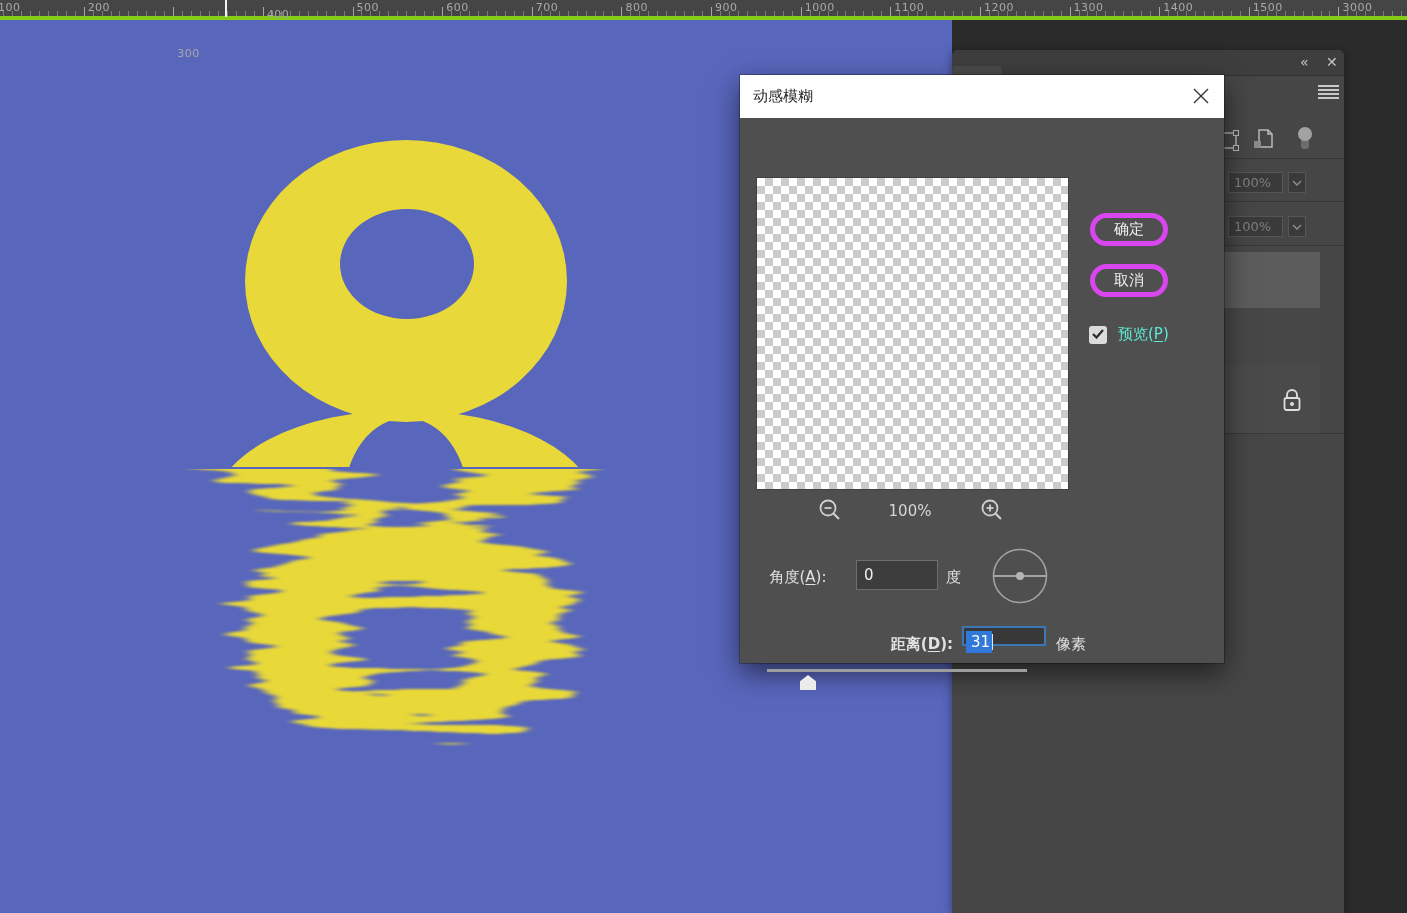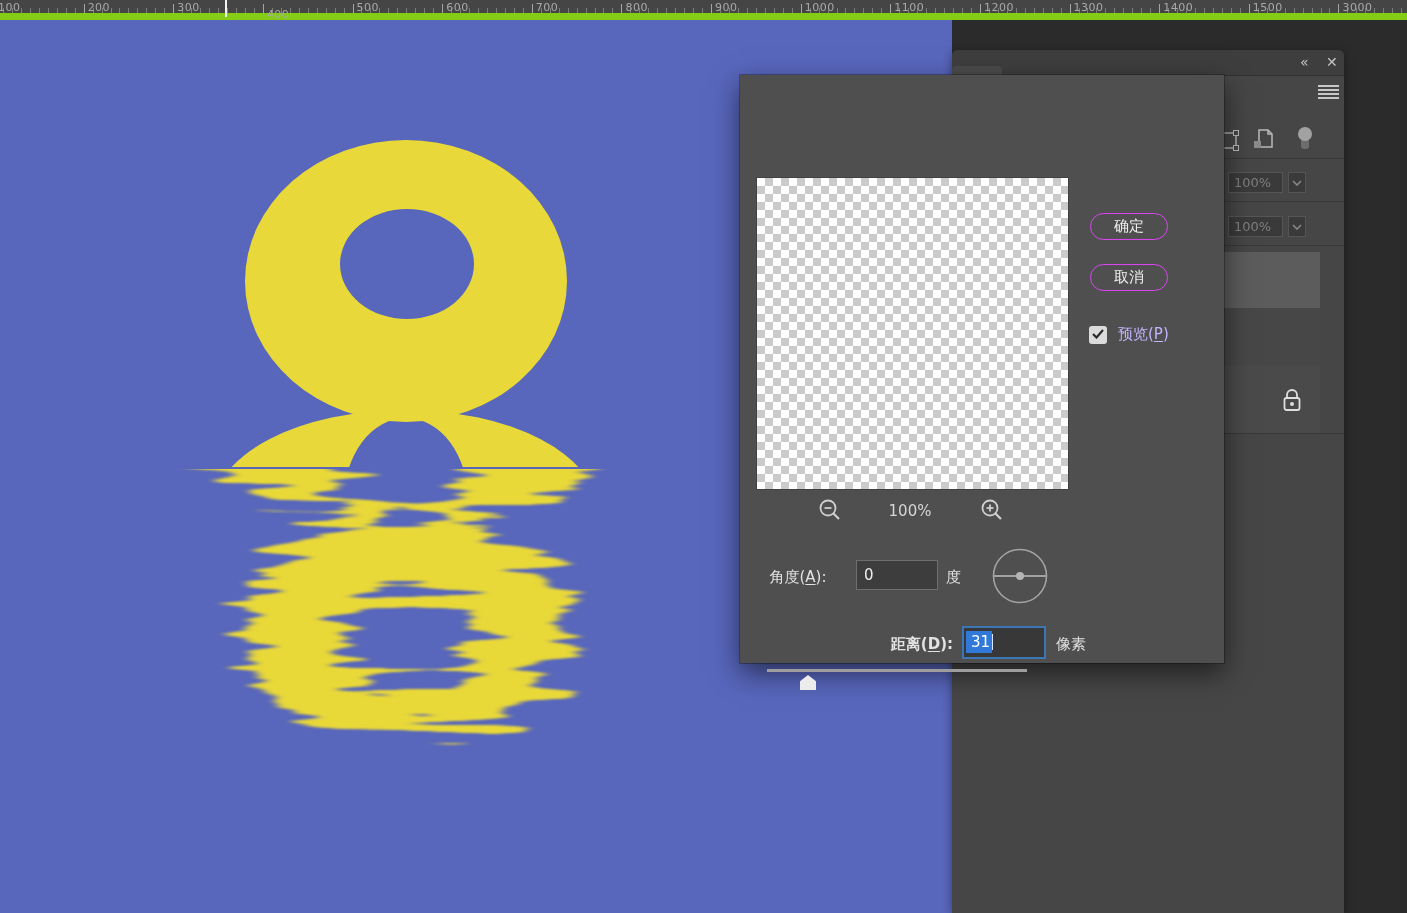--- a/index.html
+++ b/index.html
@@ -2,21 +2,21 @@
 <html><head>
 <meta charset="utf-8">
 <style>
   * { margin:0; padding:0; box-sizing:border-box; }
   html,body { width:1407px; height:913px; overflow:hidden; background:#2c2c2c;
               font-family:"DejaVu Sans","Liberation Sans",sans-serif; }
   .app { position:relative; width:1407px; height:913px; background:#2c2c2c; }
 
   
   .ruler { position:absolute; left:0; top:0; width:1407px; height:20px;
-           background:#454545; border-bottom:7px solid #84cc16; z-index:5; }
+           background:#454545; border-bottom:4px solid #84cc16; z-index:5; }
   .ruler-minor { position:absolute; left:0; bottom:0; width:100%; height:5px;
            background:repeating-linear-gradient(to right,#8a8a8a 0 1px,transparent 1px 8.963px);
            background-position:-6px 0; opacity:.8; }
   .ruler .major-tick { position:absolute; bottom:0; width:1px; height:9px; background:#a5a5a5; }
   .ruler .major-label { position:absolute; top:1px; font-size:11px; color:#a9a9a9; letter-spacing:.5px; }
   .ruler-marker { position:absolute; top:0; width:2px; height:17px; background:#f2f2f2; }
 
   
   .canvas { position:absolute; left:0; top:20px; width:952px; height:893px; overflow:hidden; }
   .canvas svg { display:block; }
@@ -55,52 +55,52 @@
              background-size:16px 16px; background-position:0 0,8px 8px;
              box-shadow:0 0 0 1px rgba(40,40,40,.35); }
   .zoom-ctrl { position:absolute; }
   .zoom-pct { position:absolute; left:120px; top:384px; width:100px; text-align:center;
               font-size:15px; color:#d6d6d6; }
 
   .dlg-label { position:absolute; font-size:15px; color:#e2e2e2; }
   .dlg-label u { text-decoration:underline; text-underline-offset:2px; }
   .ps-input { position:absolute; background:#3d3d3d; border:1px solid #6e6e6e;
               color:#f0f0f0; font-size:15px; line-height:28px; padding-left:7px; }
-  .dist-input { position:absolute; left:222px; top:508px; width:84px; height:33px;
+  .dist-input { position:absolute; left:222px; top:508px; width:84px; height:20px;
                 background:#383838; border:2px solid #3c76b5; font-size:15px; line-height:29px; }
   .dist-input .sel { background:#3079d8; color:#fff; padding:2px 2px 2px 5px; margin-left:2px; }
   .caret { display:inline-block; width:1px; height:16px; background:#d8e8ff; vertical-align:-3px; }
 
   .dial { position:absolute; left:252px; top:430px; width:56px; height:56px; }
   .slider-track { position:absolute; left:27px; top:551px; width:260px; height:3px; background:#9d9d9d; }
   .slider-thumb { position:absolute; left:60px; top:557px; width:16px; height:15px; background:#ececec;
                   clip-path:polygon(50% 0,100% 42%,100% 100%,0 100%,0 42%); }
 
-  .pill-btn { position:absolute; left:350px; width:78px; height:27px; border-radius:17px;
-              border:1px solid #d946ef; background:transparent; color:#efefef; font-size:15px;
+  .pill-btn { position:absolute; left:350px; width:78px; height:33px; border-radius:17px;
+              border:5px solid #d946ef; background:transparent; color:#efefef; font-size:15px;
               font-family:inherit; cursor:pointer; }
   .checkbox { position:absolute; left:349px; top:208px; width:18px; height:18px; background:#dcdcdc;
               border-radius:3px; cursor:pointer; }
   .checkbox svg { display:block; margin:3px auto 0; }
-  .chk-label { position:absolute; left:378px; top:207px; font-size:15px; color:#c4b5fd; }
+  .chk-label { position:absolute; left:378px; top:207px; font-size:15px; color:#5eead4; }
   .chk-label u { text-decoration:underline; text-underline-offset:2px; }
 </style>
 </head>
 <body>
 
 <div class="app">
 
   <div class="ruler">
     <div class="ruler-minor"></div>
     <div id="rulerMajor">
         <span class="major-label" style="left: -2px;">100</span>
         <div class="major-tick" style="left: 83.63px;"></div>
         <span class="major-label" style="left: 87.63px;">200</span>
         <div class="major-tick" style="left: 173.26px;"></div>
-        <span class="major-label" style="left: 177.26px;">300</span>
+        <span class="major-label" style="left: 177.26px; margin-top: 46px;">300</span>
         <div class="major-tick" style="left: 262.89px;"></div>
         <span class="major-label" style="left: 266.89px; margin-top: 7px;">400</span>
         <div class="major-tick" style="left: 352.52px;"></div>
         <span class="major-label" style="left: 356.52px;">500</span>
         <div class="major-tick" style="left: 442.15px;"></div>
         <span class="major-label" style="left: 446.15px; text-align: right;">600</span>
         <div class="major-tick" style="left: 531.78px;"></div>
         <span class="major-label" style="left: 535.78px;">700</span>
         <div class="major-tick" style="left: 621.41px;"></div>
         <span class="major-label" style="left: 625.41px;">800</span>
@@ -218,20 +218,27 @@
       <svg style="position:absolute;left:330px;top:23px;" width="20" height="24">
         <path d="M5 10 v-3 a5 5 0 0 1 10 0 v3" fill="none" stroke="#dedede" stroke-width="1.8"></path>
         <rect x="2.5" y="10" width="15" height="12" rx="2" fill="none" stroke="#dedede" stroke-width="1.8"></rect>
         <circle cx="10" cy="16" r="2" fill="#dedede"></circle>
       </svg>
     </div>
     <div class="divider" style="top:383px;"></div>
   </div>
 
   <div class="dialog">
+    <div class="dlg-titlebar">
+      <span class="dlg-title">动感模糊</span>
+      <svg class="dlg-close" viewBox="0 0 18 18">
+        <line x1="2" y1="2" x2="16" y2="16" stroke="#3a3a3a" stroke-width="1.4"></line>
+        <line x1="16" y1="2" x2="2" y2="16" stroke="#3a3a3a" stroke-width="1.4"></line>
+      </svg>
+    </div>
 
     <div class="dlg-body">
       <div class="preview"></div>
 
       <svg class="zoom-ctrl" style="left:78px;top:380px;" width="24" height="24">
         <circle cx="10" cy="10" r="7.5" fill="none" stroke="#cfcfcf" stroke-width="1.8"></circle>
         <line x1="6.5" y1="10" x2="13.5" y2="10" stroke="#cfcfcf" stroke-width="1.8"></line>
         <line x1="15.5" y1="15.5" x2="21" y2="21" stroke="#cfcfcf" stroke-width="2.2"></line>
       </svg>
       <span class="zoom-pct">100%</span>

